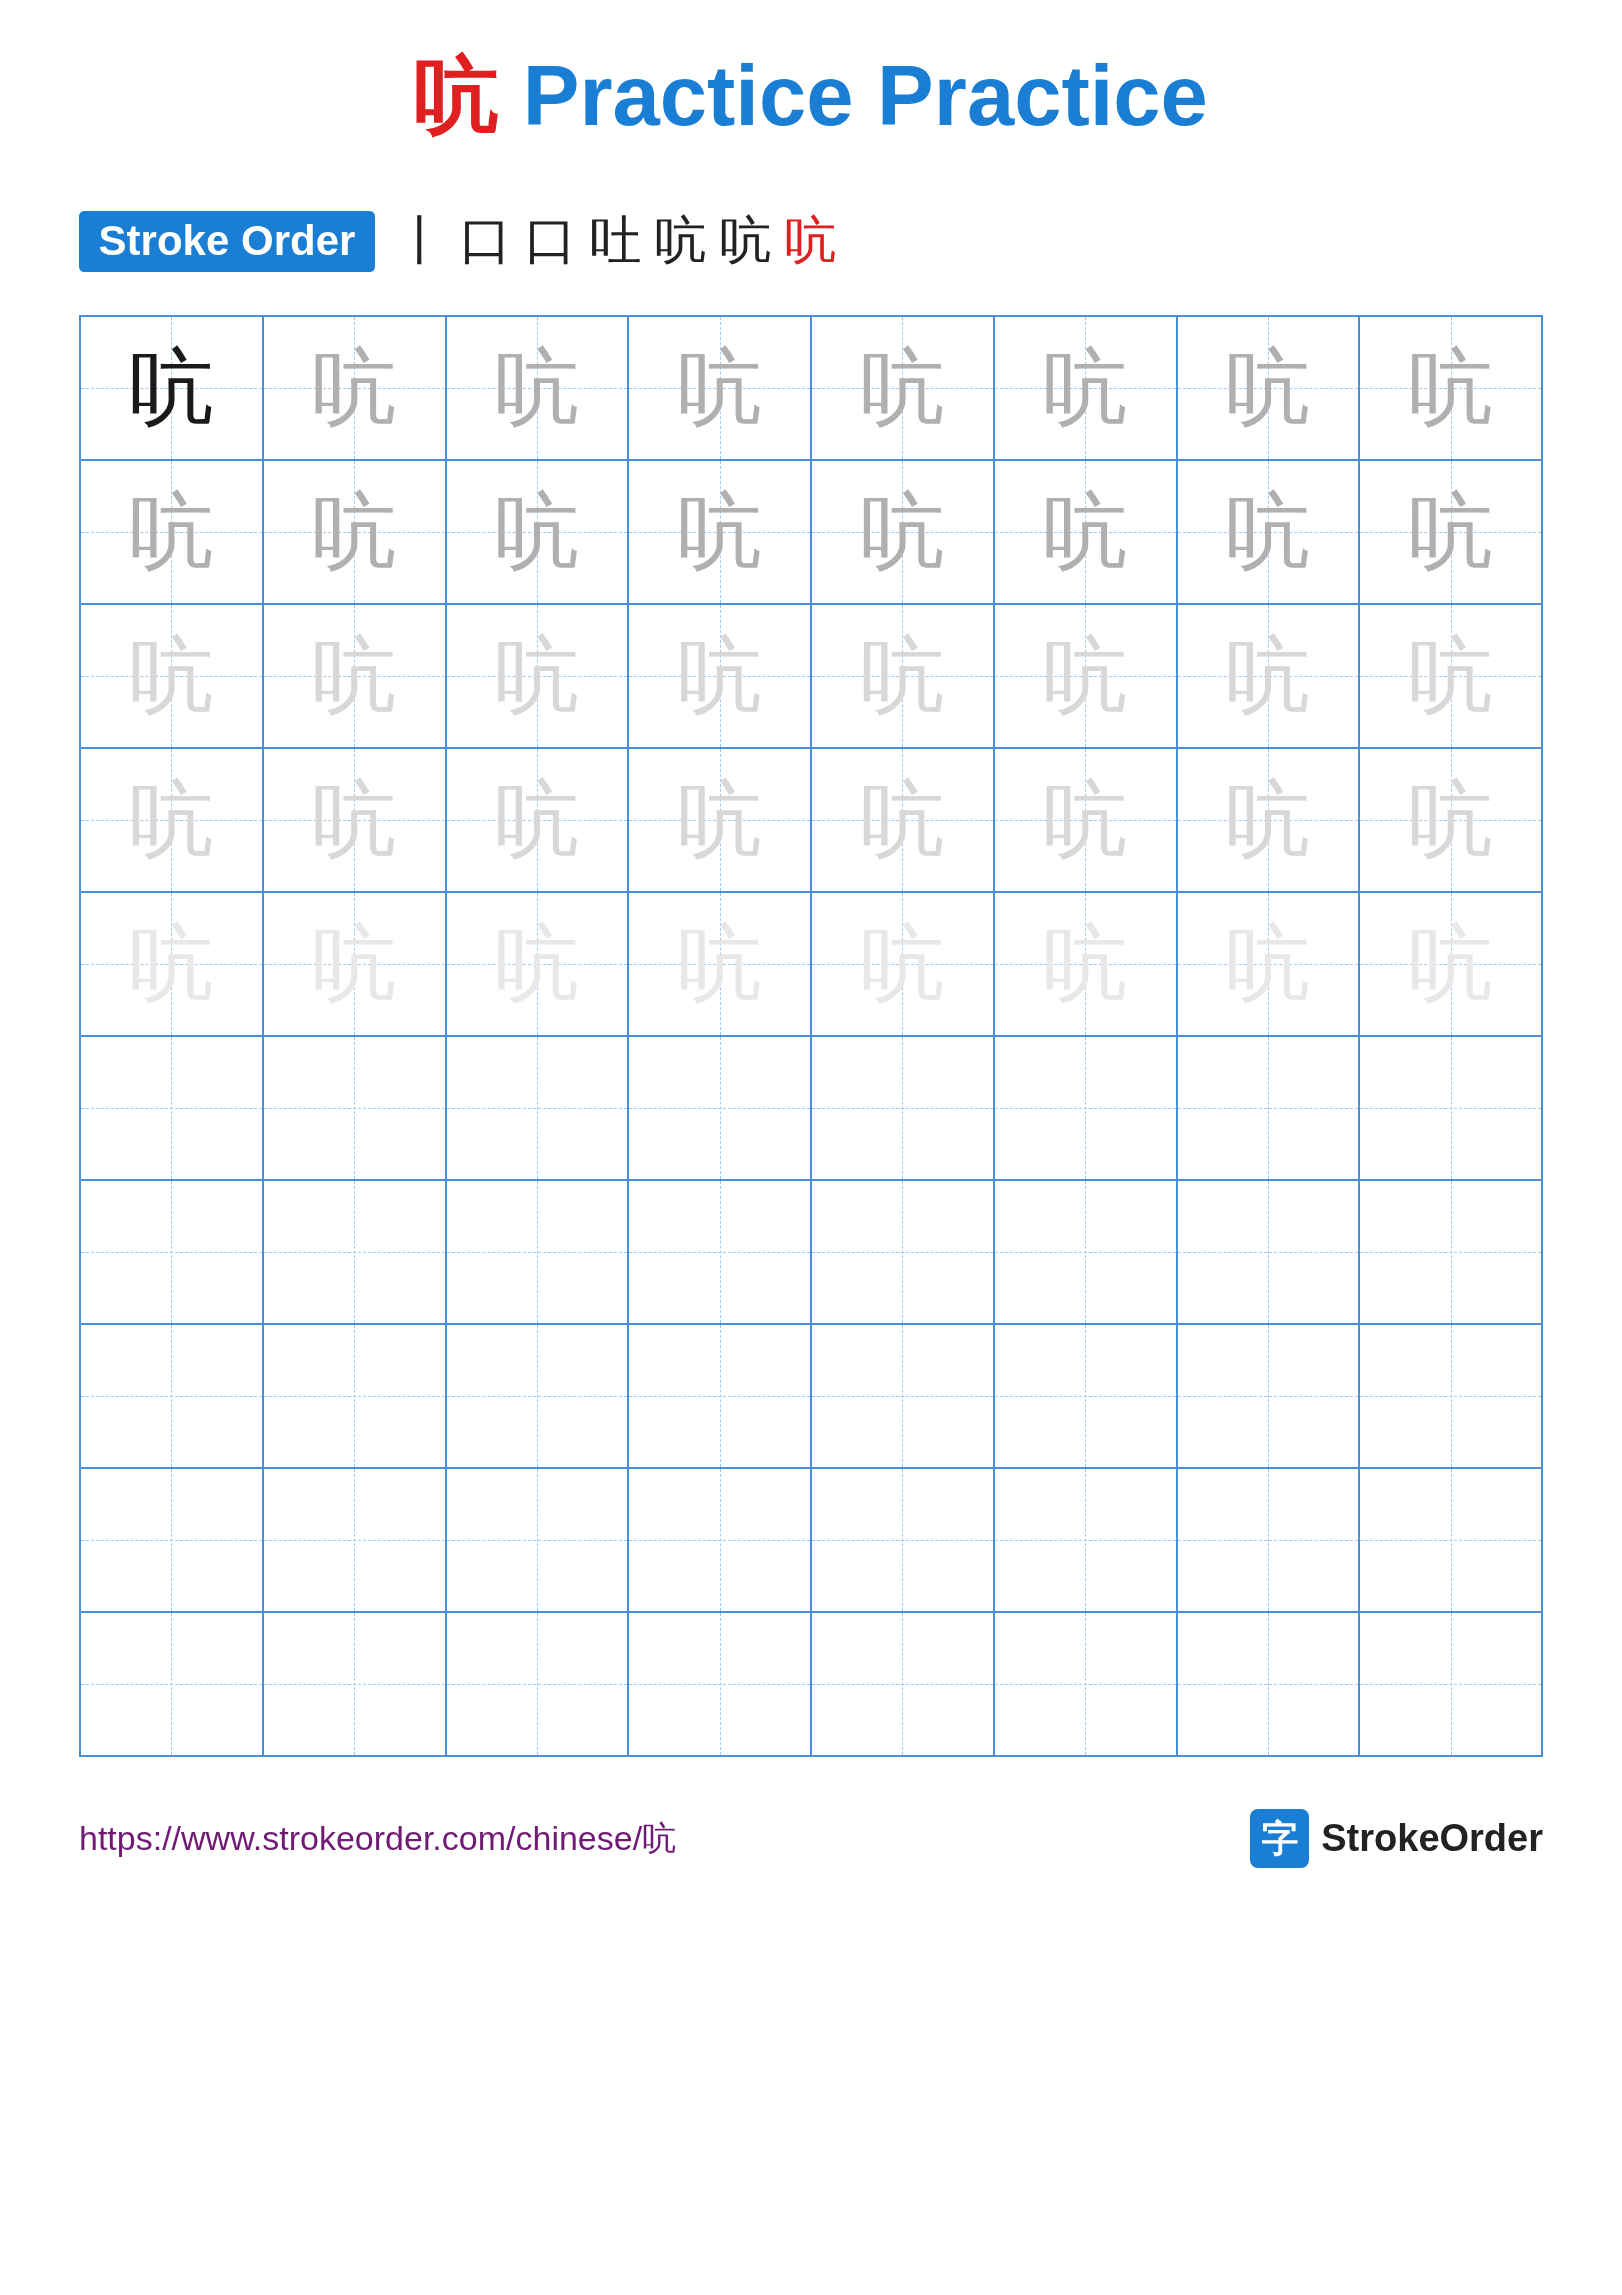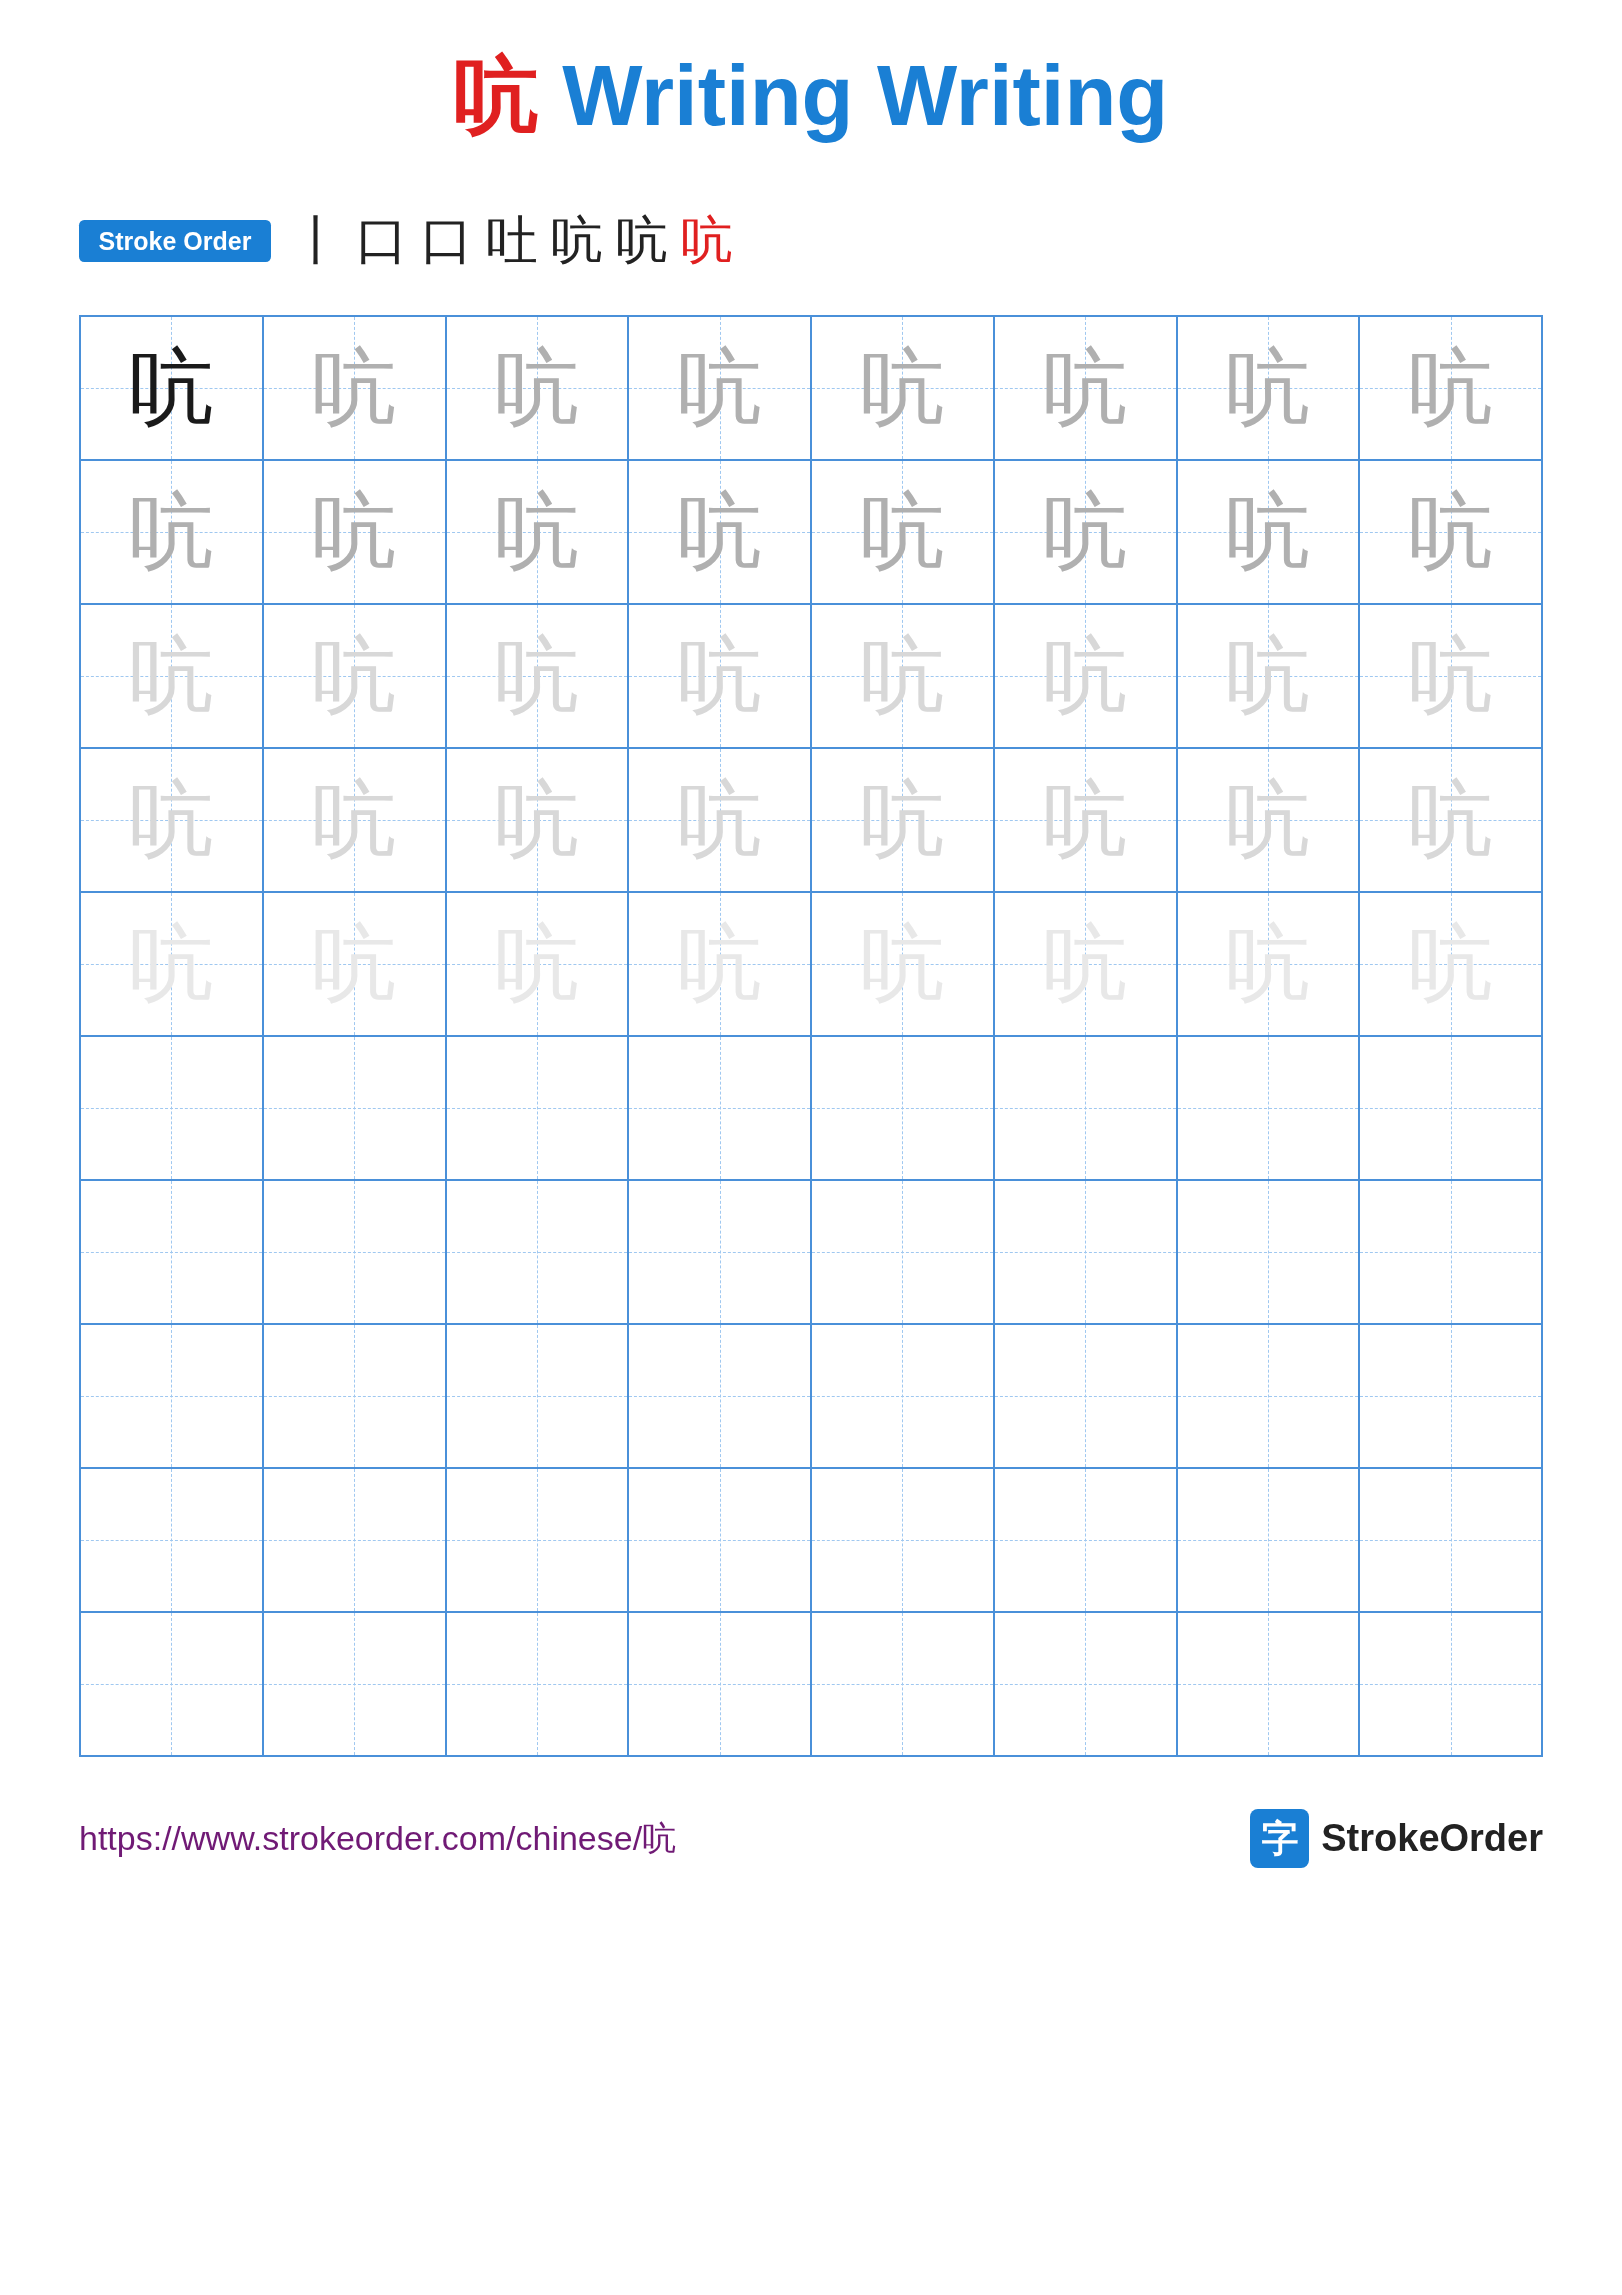--- a/index.html
+++ b/index.html
@@ -30,21 +30,21 @@
       display: flex;
       align-items: center;
       gap: 19.6px;
       margin-bottom: 39px;
       font-size: 52px;
     }
 
     .stroke-order-badge {
       background: #1a7fd4;
       color: #fff;
-      font-size: 25px;
+      font-size: 42px;
       font-family: sans-serif;
       font-weight: bold;
       padding: 6.5px 19.6px;
       border-radius: 5.2px;
     }
 
     .stroke-order-chars {
       display: flex;
       align-items: center;
       gap: 13px;
@@ -156,21 +156,21 @@
       color: #fff;
       font-size: 37px;
       font-weight: bold;
     }
   </style>
 </head>
 <body>
 
 <div class="page-title">
   <span class="char">吭</span>
-  <span>Writing Writing</span>
+  <span>Practice Practice</span>
 </div>
 
 <div class="stroke-order-row">
   <span class="stroke-order-badge">Stroke Order</span>
   <div class="stroke-order-chars">
     <span>丨</span>
     <span>口</span>
     <span>口</span>
     <span>吐</span>
     <span>吭</span>

